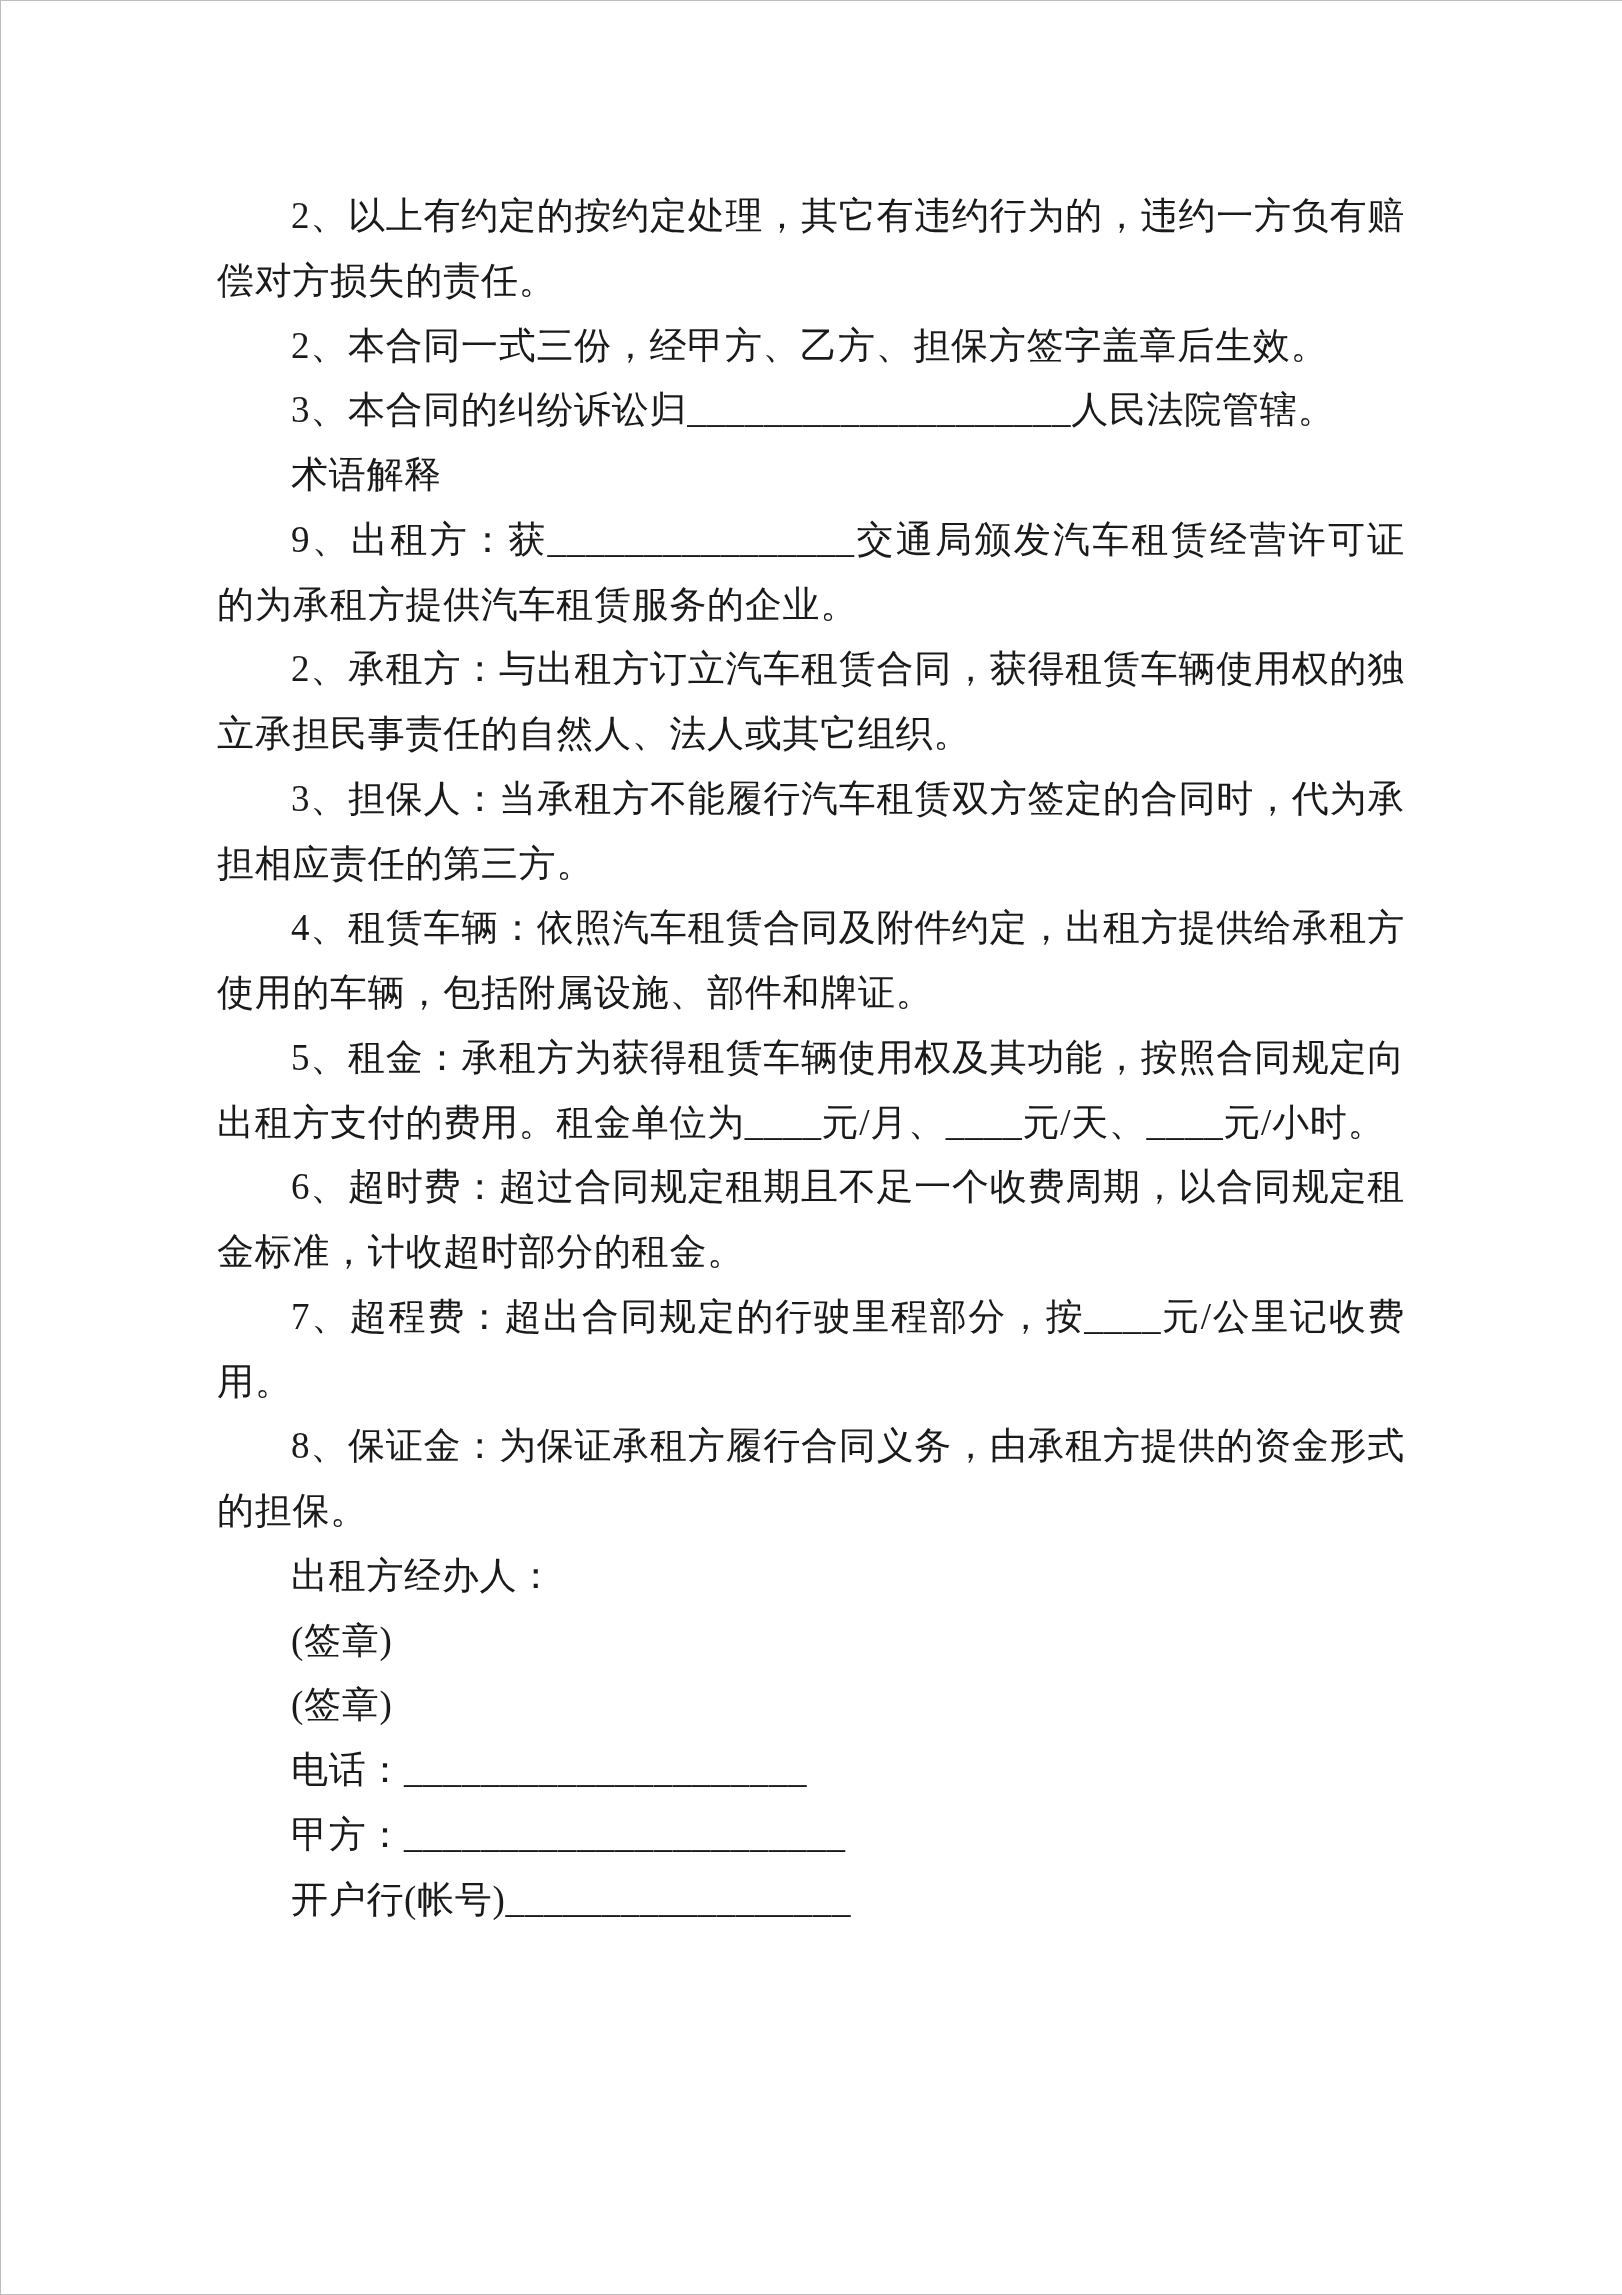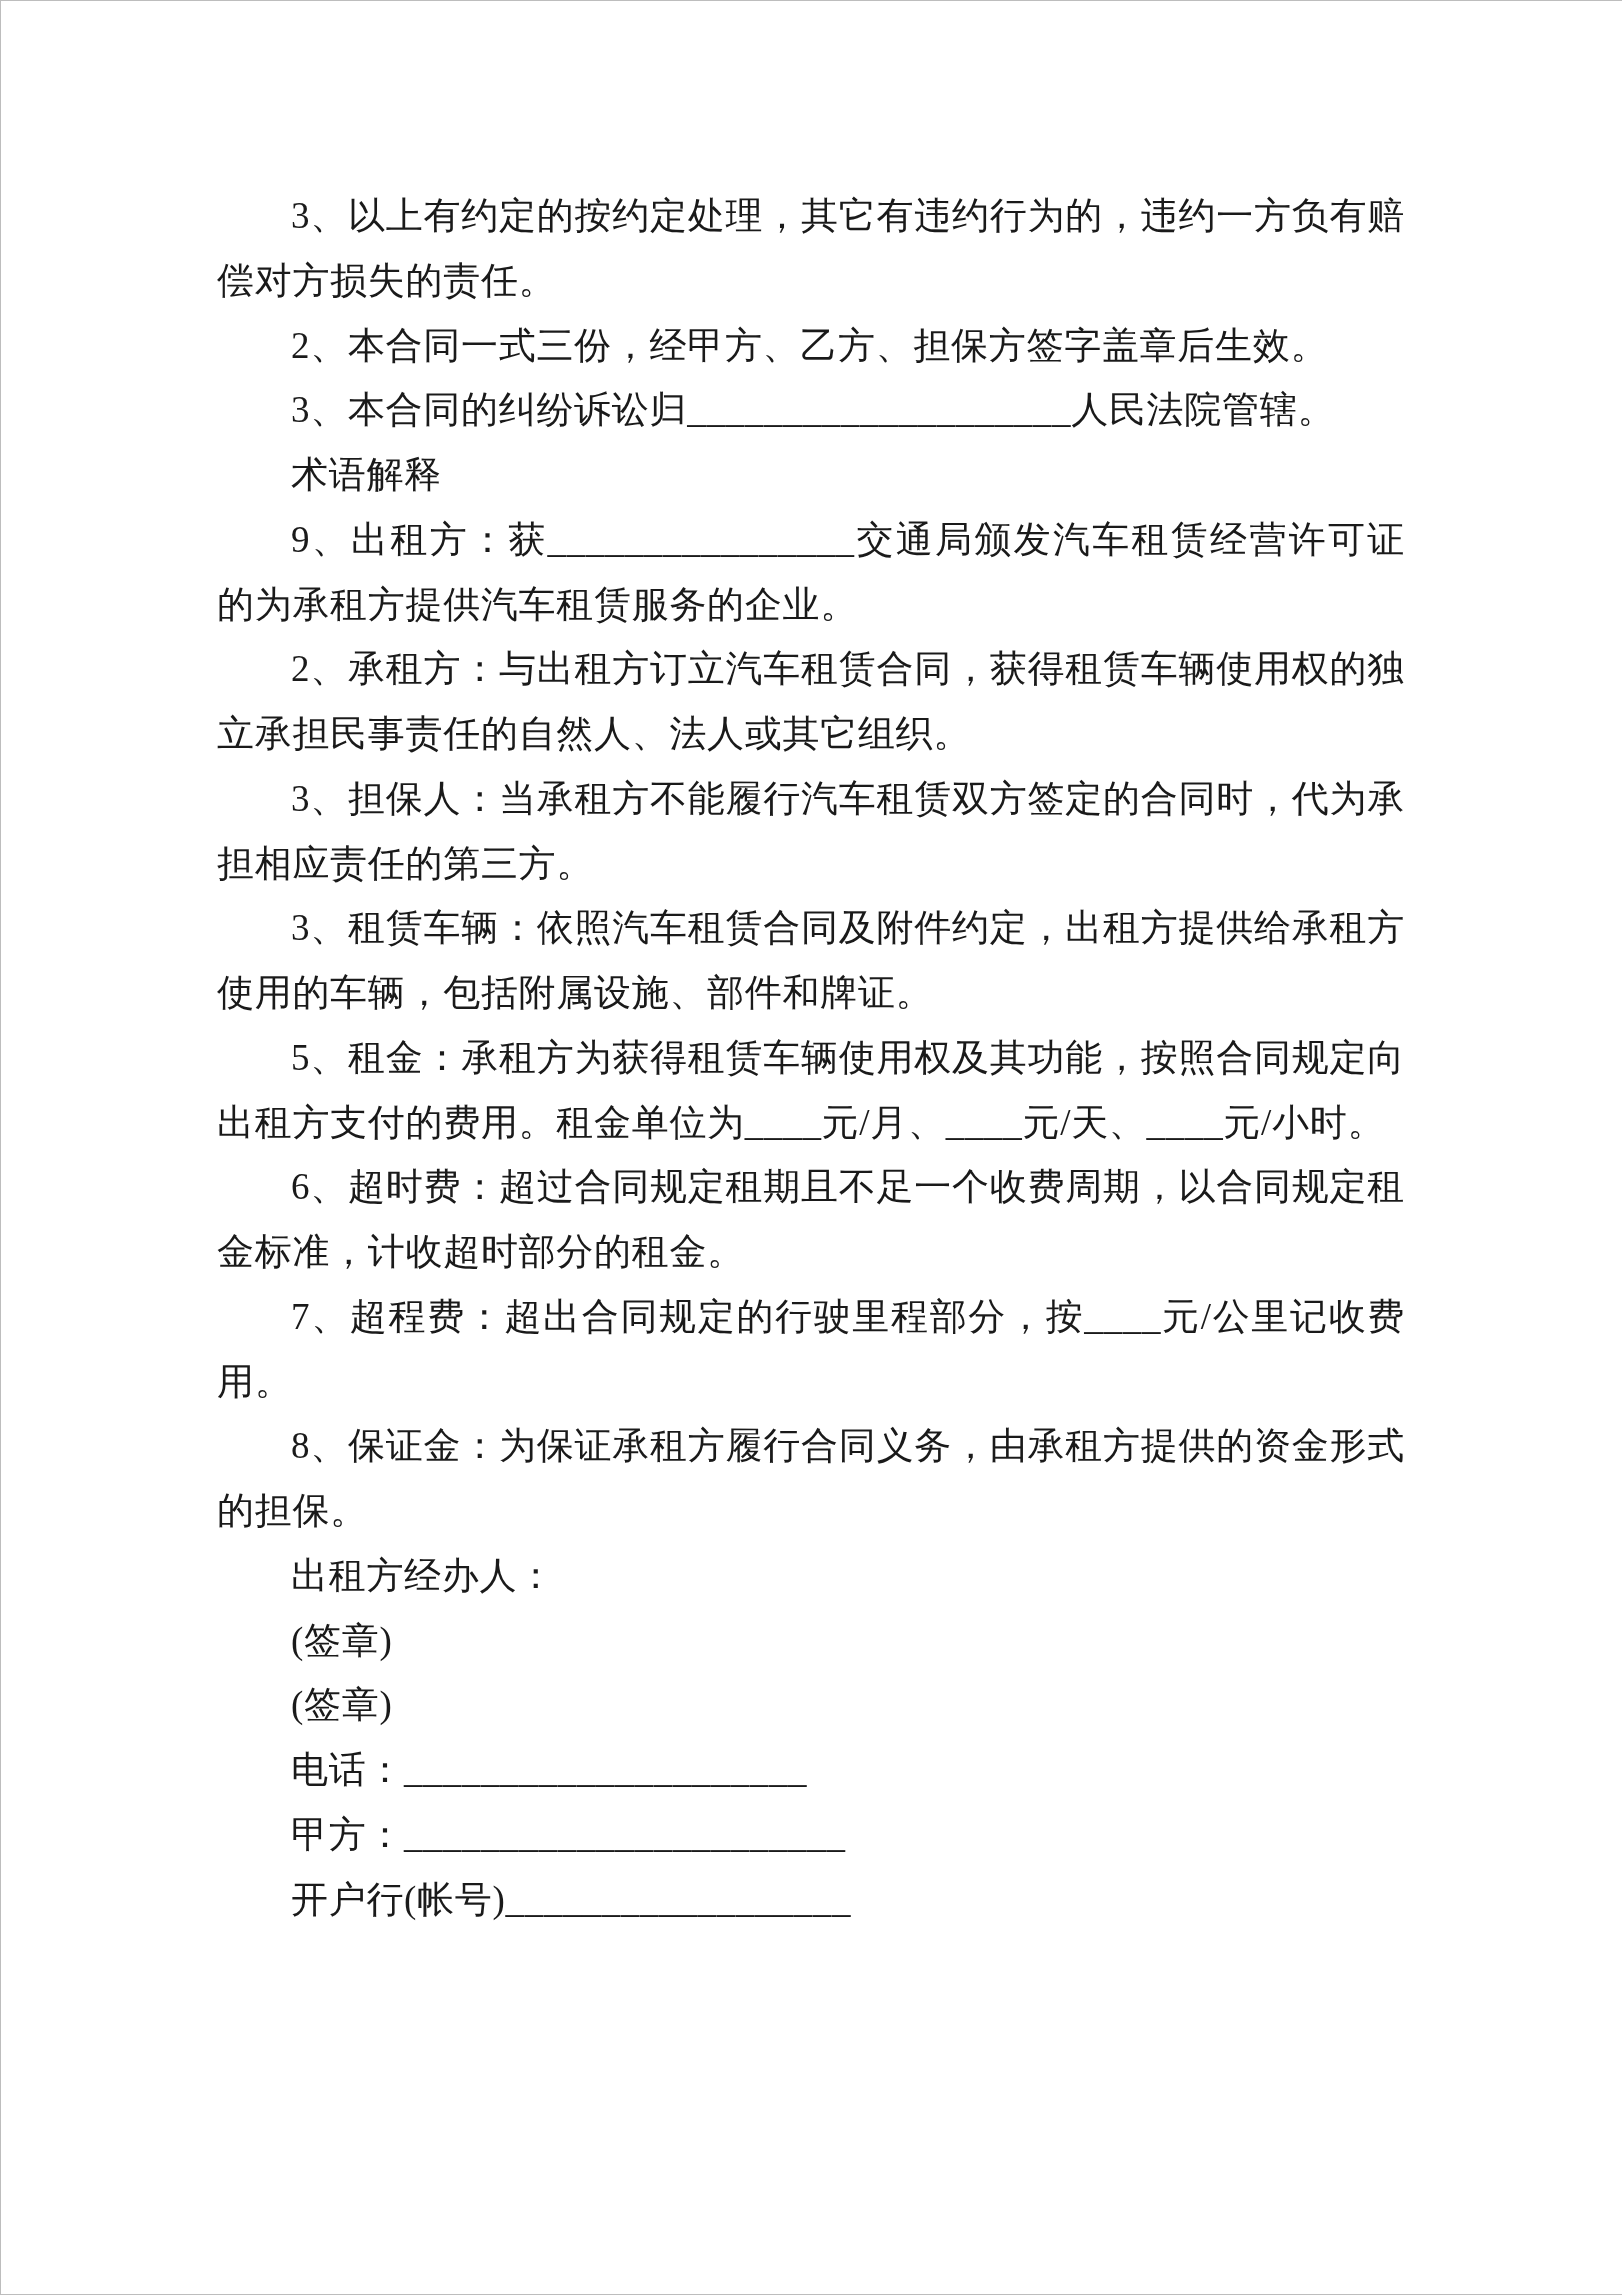--- a/index.html
+++ b/index.html
@@ -34,28 +34,28 @@
     word-break: break-all;
     letter-spacing: 0.7px;
   }
 </style>
 </head>
 <body>
 
 <div class="page">
   <div class="content">
 
-  <p>3、以上有约定的按约定处理，其它有违约行为的，违约一方负有赔偿对方损失的责任。</p>
+  <p>2、以上有约定的按约定处理，其它有违约行为的，违约一方负有赔偿对方损失的责任。</p>
       <p>2、本合同一式三份，经甲方、乙方、担保方签字盖章后生效。</p>
       <p>3、本合同的纠纷诉讼归____________________人民法院管辖。</p>
       <p>术语解释</p>
       <p>9、出租方：获________________交通局颁发汽车租赁经营许可证的为承租方提供汽车租赁服务的企业。</p>
       <p>2、承租方：与出租方订立汽车租赁合同，获得租赁车辆使用权的独立承担民事责任的自然人、法人或其它组织。</p>
       <p>3、担保人：当承租方不能履行汽车租赁双方签定的合同时，代为承担相应责任的第三方。</p>
-      <p>3、租赁车辆：依照汽车租赁合同及附件约定，出租方提供给承租方使用的车辆，包括附属设施、部件和牌证。</p>
+      <p>4、租赁车辆：依照汽车租赁合同及附件约定，出租方提供给承租方使用的车辆，包括附属设施、部件和牌证。</p>
       <p>5、租金：承租方为获得租赁车辆使用权及其功能，按照合同规定向出租方支付的费用。租金单位为____元/月、____元/天、____元/小时。</p>
       <p>6、超时费：超过合同规定租期且不足一个收费周期，以合同规定租金标准，计收超时部分的租金。</p>
       <p>7、超程费：超出合同规定的行驶里程部分，按____元/公里记收费用。</p>
       <p>8、保证金：为保证承租方履行合同义务，由承租方提供的资金形式的担保。</p>
       <p>出租方经办人：</p>
       <p>(签章)</p>
       <p>(签章)</p>
       <p>电话：_____________________</p>
       <p>甲方：_______________________</p>
       <p>开户行(帐号)__________________</p>

